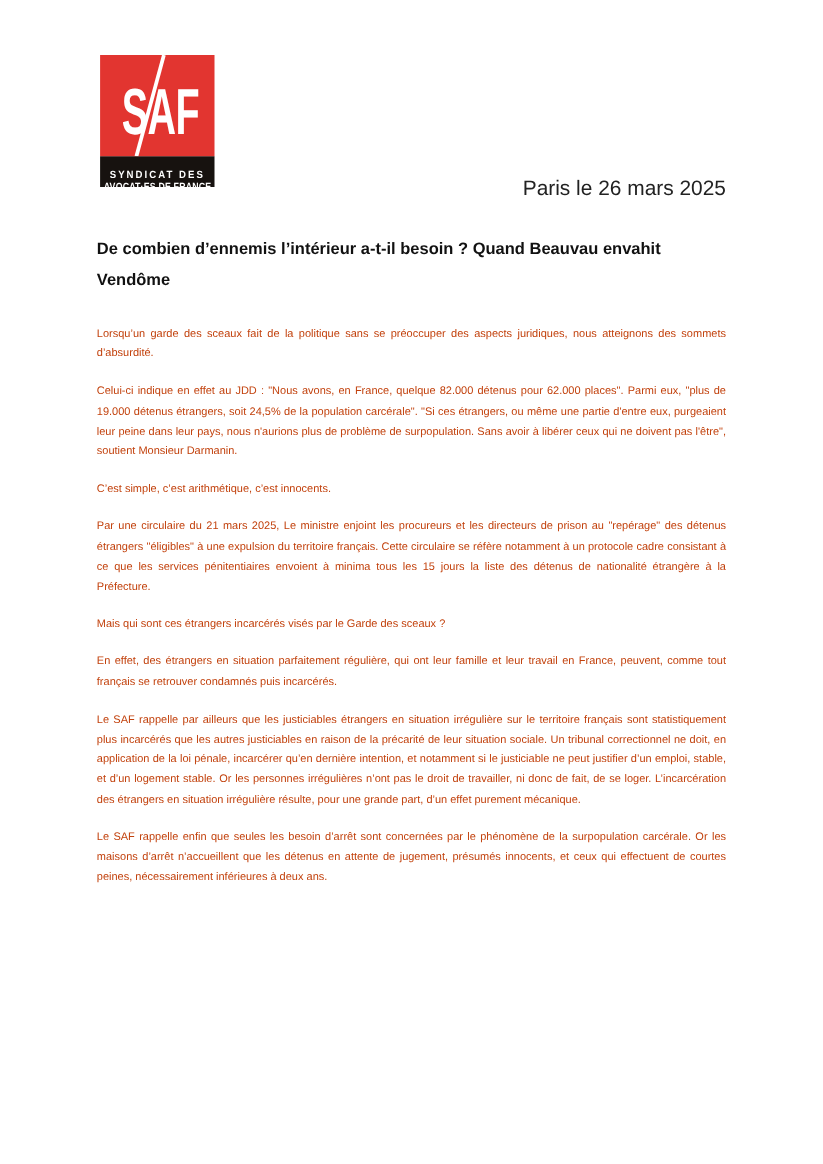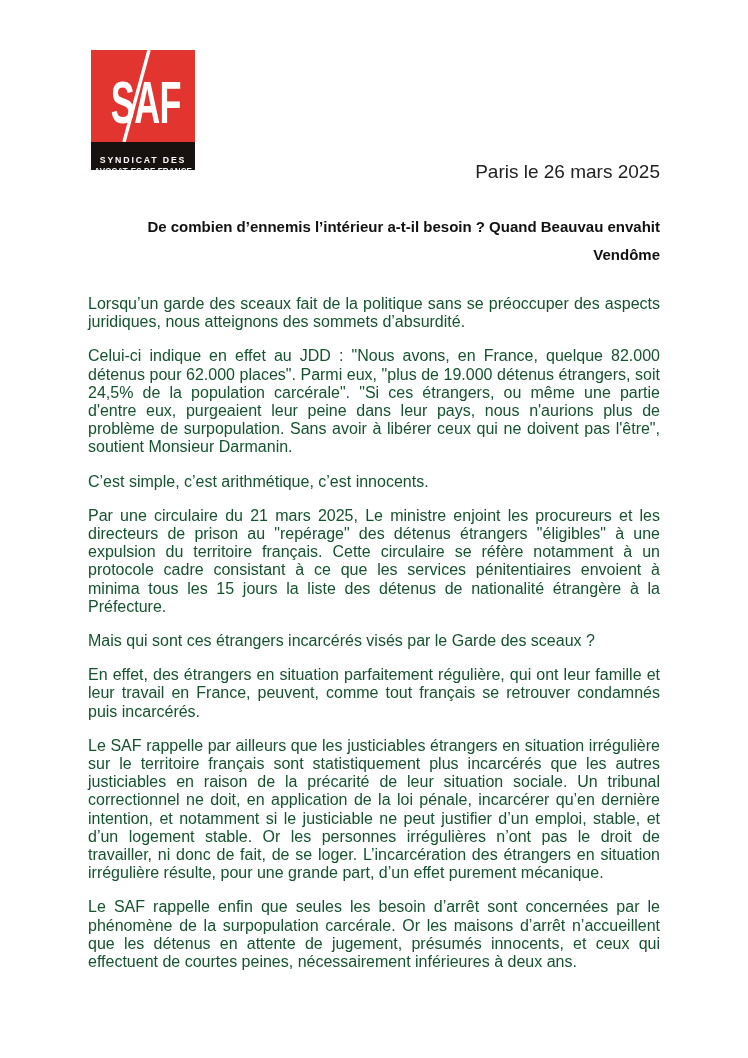--- a/index.html
+++ b/index.html
@@ -97,30 +97,30 @@
   
   .content {
     position: absolute;
     left: 88px;
     top: 213px;
     width: 572px;
   }
   .doc-title {
     font-size: 15px;
     font-weight: bold;
-    text-align: right;
+    text-align: left;
     line-height: 28px;
     color: #111111;
     margin: 0 0 26px 0;
   }
   .body-text p {
-    font-size: 16px;
+    font-size: 10px;
     line-height: 18.2px;
     text-align: justify;
-    color: #14532d;
+    color: #c2410c;
     margin: 0 0 16px 0;
   }
 </style>
 </head>
 <body>
 
 <div class="page">
 
   <div class="logo">
     <div class="logo-red">

